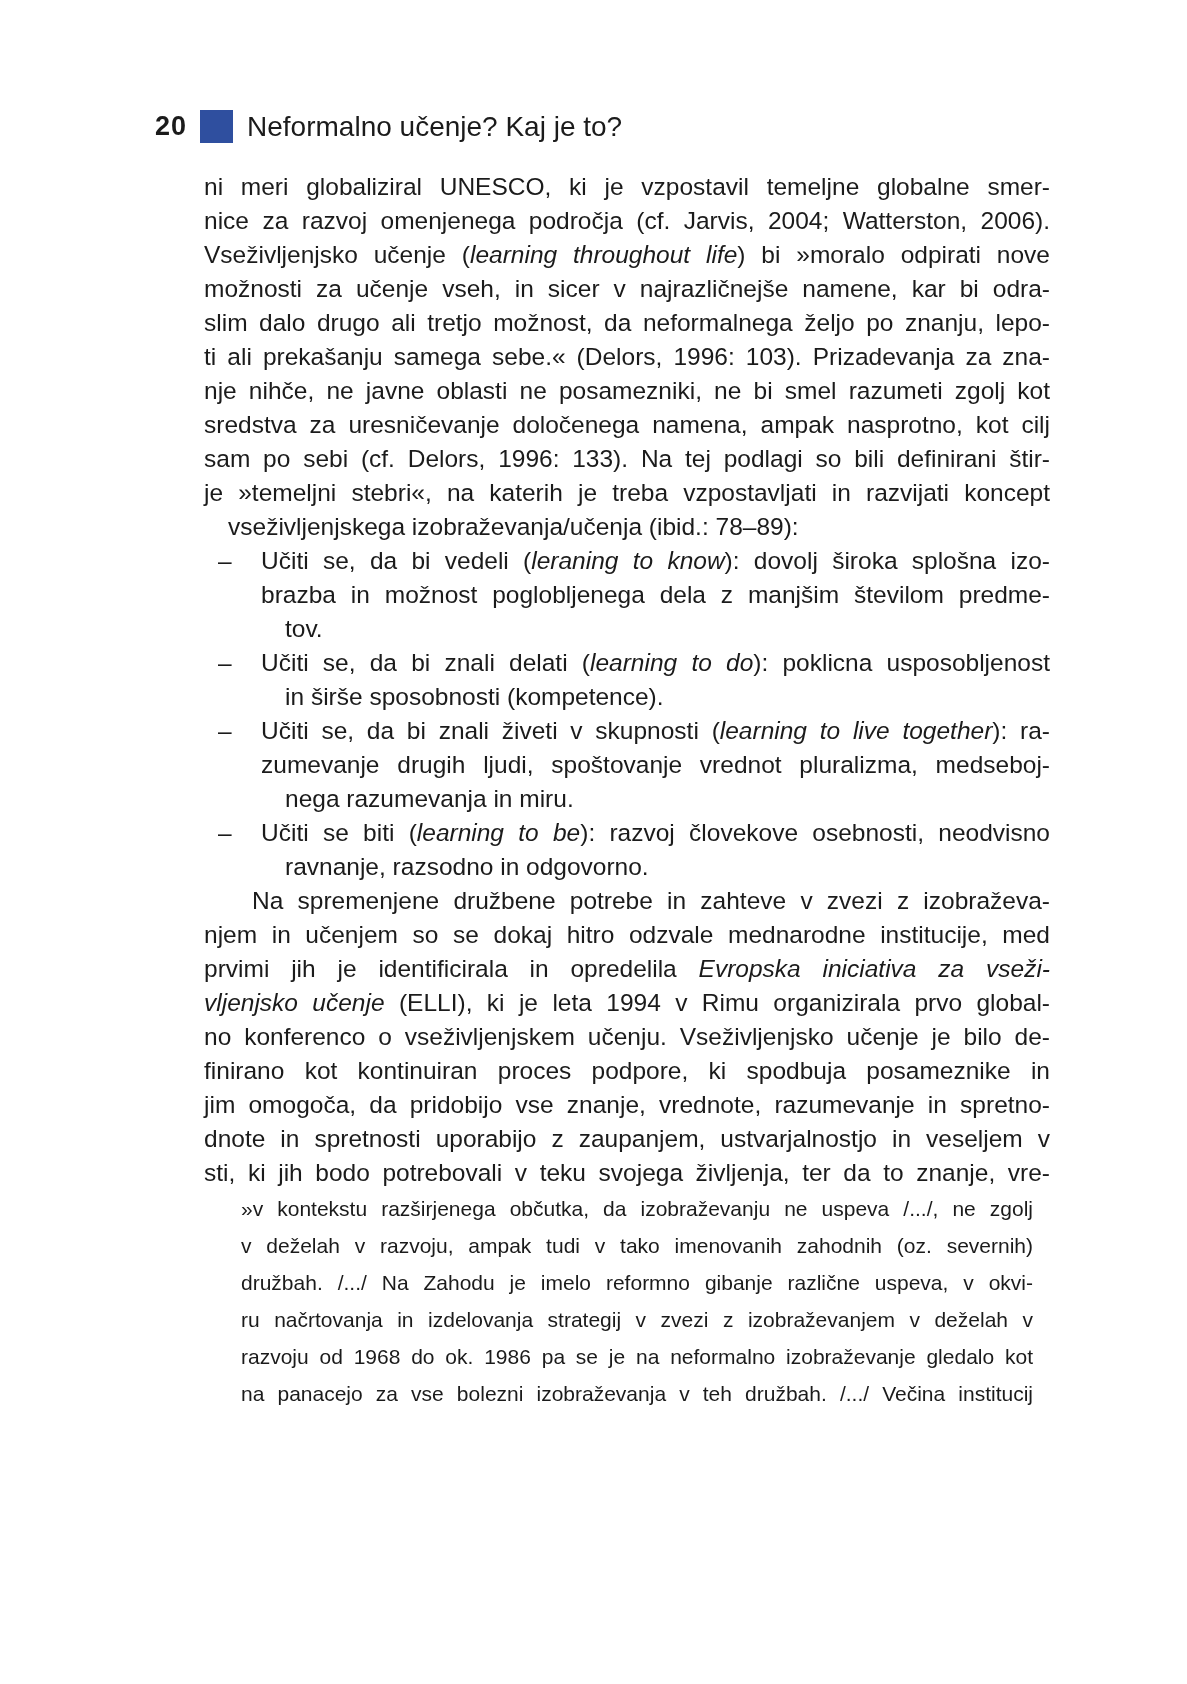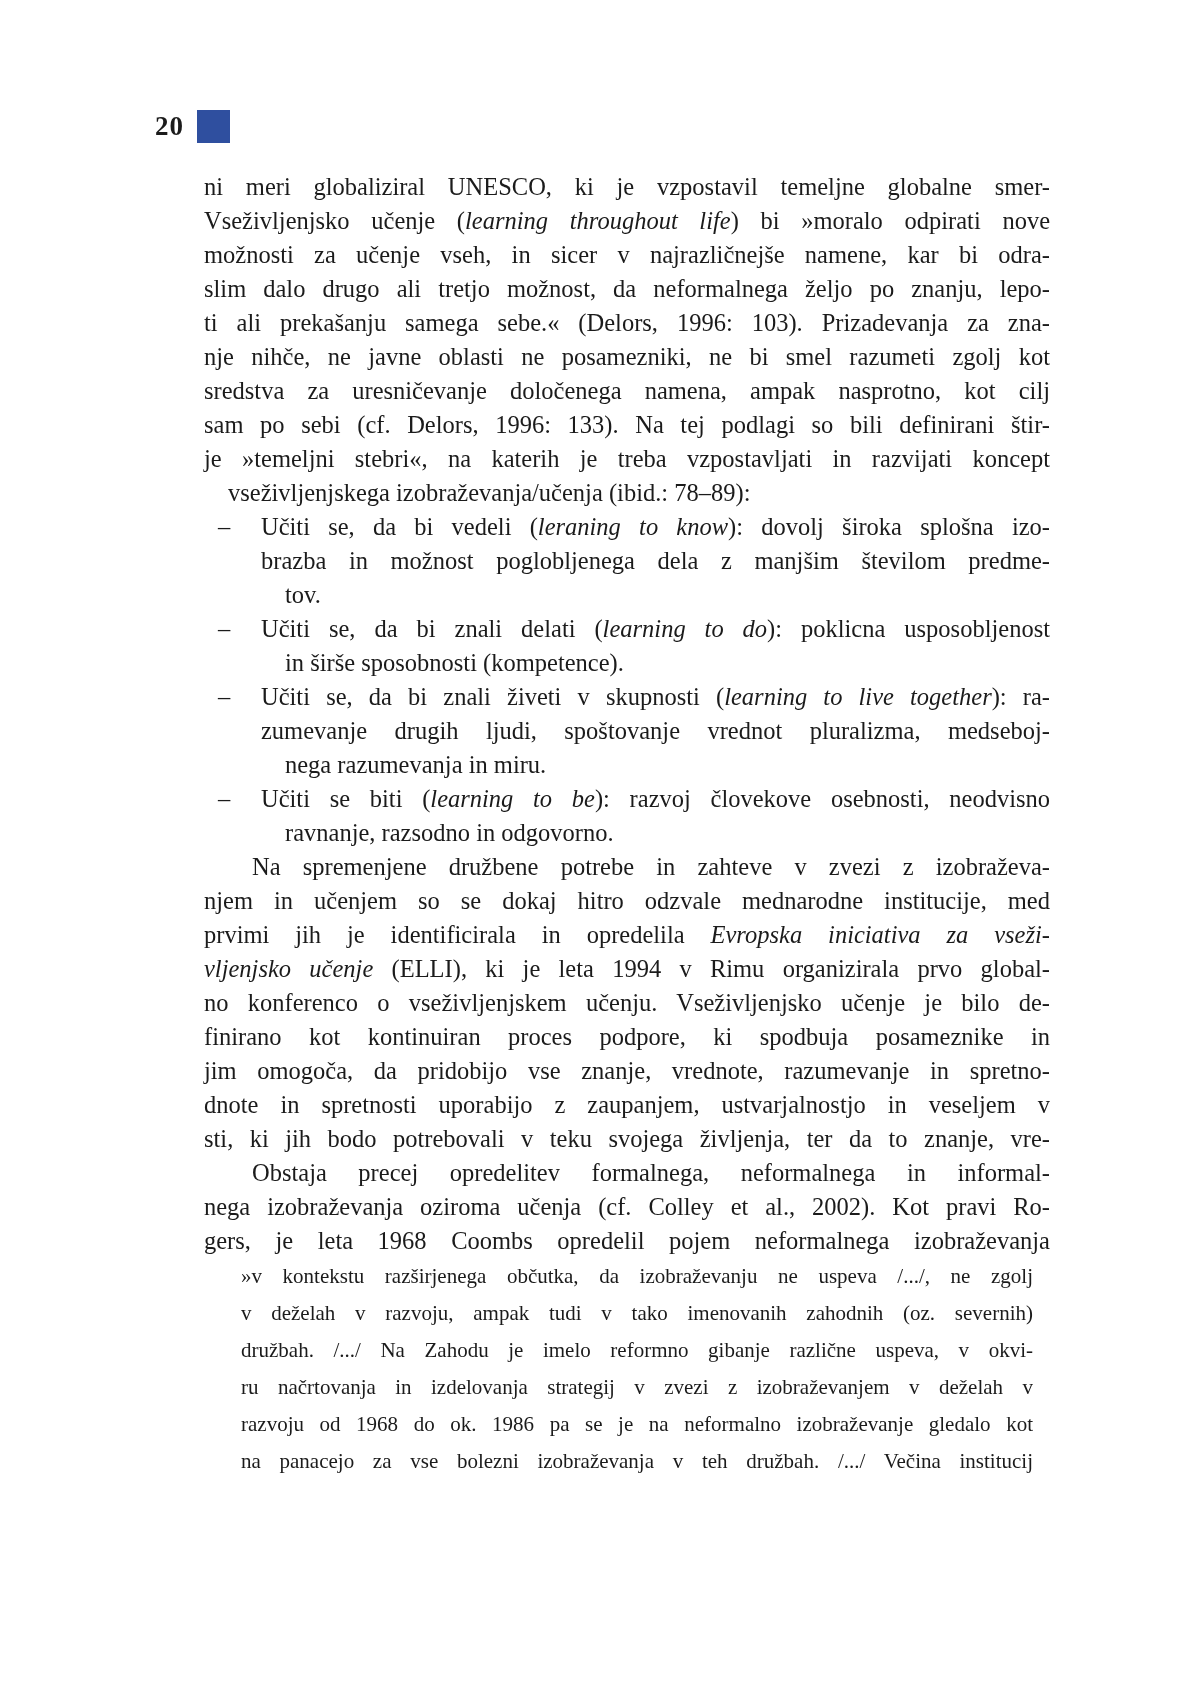--- a/index.html
+++ b/index.html
@@ -1,20 +1,20 @@
 <!DOCTYPE html>
 <html><head>
 <meta charset="utf-8">
 <style>
   html,body{margin:0;padding:0;background:#e8e8e8;}
   .page{
     position:relative;
     width:1187px;height:1684px;
     background:#ffffff;
-    font-family:Liberation Serif, serif;
+    font-family:Liberation Sans, sans-serif;
     color:#1b1b1b;
     margin:0 auto;
     overflow:hidden;
   }
   .page-header{
     position:absolute;left:155px;top:110px;
     display:flex;align-items:center;
   }
   .page-number{
     font-weight:700;font-size:27px;letter-spacing:1px;
@@ -43,24 +43,26 @@
   }
   i{font-style:italic;}
 </style>
 </head>
 <body>
 
 <div class="page" style="color: rgb(27, 27, 27); background: rgb(255, 255, 255);">
   <header class="page-header">
     <span class="page-number">20</span>
     <span class="section-marker" style="background: rgb(47, 79, 159);"></span>
+    <span class="running-title">Neformalno učenje? Kaj je to?</span>
   </header>
   <main class="text-column">
       <div class="block paragraph">
         <div class="line">ni meri globaliziral UNESCO, ki je vzpostavil temeljne globalne smer-</div>
+        <div class="line">nice za razvoj omenjenega področja (cf. Jarvis, 2004; Watterston, 2006).</div>
         <div class="line">Vseživljenjsko učenje (<i>learning throughout life</i>) bi »moralo odpirati nove</div>
         <div class="line">možnosti za učenje vseh, in sicer v najrazličnejše namene, kar bi odra-</div>
         <div class="line">slim dalo drugo ali tretjo možnost, da neformalnega željo po znanju, lepo-</div>
         <div class="line">ti ali prekašanju samega sebe.« (Delors, 1996: 103). Prizadevanja za zna-</div>
         <div class="line">nje nihče, ne javne oblasti ne posamezniki, ne bi smel razumeti zgolj kot</div>
         <div class="line">sredstva za uresničevanje določenega namena, ampak nasprotno, kot cilj</div>
         <div class="line">sam po sebi (cf. Delors, 1996: 133). Na tej podlagi so bili definirani štir-</div>
         <div class="line">je »temeljni stebri«, na katerih je treba vzpostavljati in razvijati koncept</div>
         <div class="line last">vseživljenjskega izobraževanja/učenja (ibid.: 78–89):</div>
       </div>
@@ -98,25 +100,20 @@
         <div class="line">Na spremenjene družbene potrebe in zahteve v zvezi z izobraževa-</div>
         <div class="line">njem in učenjem so se dokaj hitro odzvale mednarodne institucije, med</div>
         <div class="line">prvimi jih je identificirala in opredelila <i>Evropska iniciativa za vseži-</i></div>
         <div class="line"><i>vljenjsko učenje</i> (ELLI), ki je leta 1994 v Rimu organizirala prvo global-</div>
         <div class="line">no konferenco o vseživljenjskem učenju. Vseživljenjsko učenje je bilo de-</div>
         <div class="line">finirano kot kontinuiran proces podpore, ki spodbuja posameznike in</div>
         <div class="line">jim omogoča, da pridobijo vse znanje, vrednote, razumevanje in spretno-</div>
         <div class="line">dnote in spretnosti uporabijo z zaupanjem, ustvarjalnostjo in veseljem v</div>
         <div class="line">sti, ki jih bodo potrebovali v teku svojega življenja, ter da to znanje, vre-</div>
       </div>
-      <div class="block paragraph indent">
-        <div class="line">Obstaja precej opredelitev formalnega, neformalnega in informal-</div>
-        <div class="line">nega izobraževanja oziroma učenja (cf. Colley et al., 2002). Kot pravi Ro-</div>
-        <div class="line">gers, je leta 1968 Coombs opredelil pojem neformalnega izobraževanja</div>
-      </div>
       <div class="block quote">
         <div class="line">»v kontekstu razširjenega občutka, da izobraževanju ne uspeva /.../, ne zgolj</div>
         <div class="line">v deželah v razvoju, ampak tudi v tako imenovanih zahodnih (oz. severnih)</div>
         <div class="line">družbah. /.../ Na Zahodu je imelo reformno gibanje različne uspeva, v okvi-</div>
         <div class="line">ru načrtovanja in izdelovanja strategij v zvezi z izobraževanjem v deželah v</div>
         <div class="line">razvoju od 1968 do ok. 1986 pa se je na neformalno izobraževanje gledalo kot</div>
         <div class="line">na panacejo za vse bolezni izobraževanja v teh družbah. /.../ Večina institucij</div>
       </div>
     </main>
 </div>

